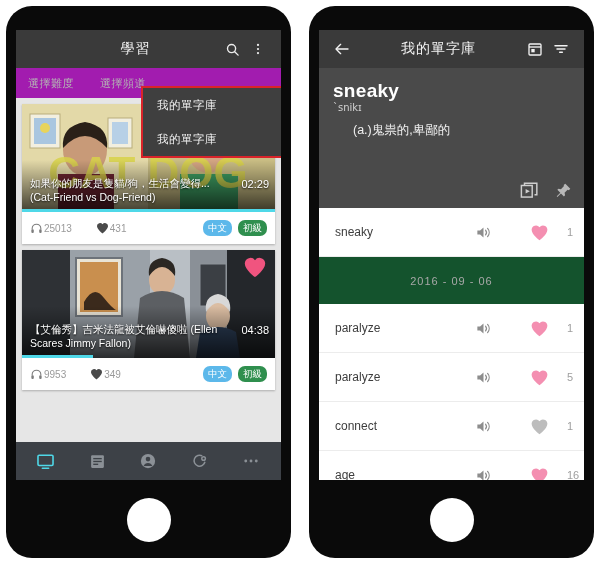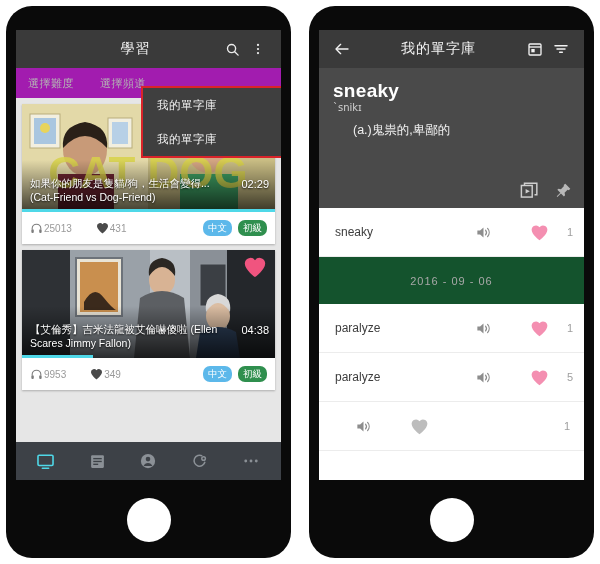--- a/index.html
+++ b/index.html
@@ -500,35 +500,52 @@
           </span>
           <span class="w-fav">
             <svg width="19" height="17" viewBox="0 0 24 22" fill="#f48fb1">
               <path d="M12 21S1.8 13.8 1.8 7.4A5.6 5.6 0 0 1 12 4.3 5.6 5.6 0 0 1 22.2 7.4C22.2 13.8 12 21 12 21z"></path>
             </svg>
           </span>
           <span class="w-cnt">5</span>
         </div>
 
         <div class="wrow">
+          <span class="w-term">connect</span>
           <span class="w-spk">
             <svg width="17" height="15" viewBox="0 0 24 22" fill="#8d8d8d">
               <path d="M3 8h4l5-4.5v15L7 14H3z"></path>
               <path d="M15 7.5a5.5 5.5 0 0 1 0 7" fill="none" stroke="#8d8d8d" stroke-width="1.8" stroke-linecap="round"></path>
               <path d="M18 5a9 9 0 0 1 0 12" fill="none" stroke="#8d8d8d" stroke-width="1.8" stroke-linecap="round"></path>
             </svg>
           </span>
           <span class="w-fav">
             <svg width="19" height="17" viewBox="0 0 24 22" fill="#bdbdbd">
               <path d="M12 21S1.8 13.8 1.8 7.4A5.6 5.6 0 0 1 12 4.3 5.6 5.6 0 0 1 22.2 7.4C22.2 13.8 12 21 12 21z"></path>
             </svg>
           </span>
           <span class="w-cnt">1</span>
         </div>
 
+        <div class="wrow">
+          <span class="w-term">age</span>
+          <span class="w-spk">
+            <svg width="17" height="15" viewBox="0 0 24 22" fill="#8d8d8d">
+              <path d="M3 8h4l5-4.5v15L7 14H3z"></path>
+              <path d="M15 7.5a5.5 5.5 0 0 1 0 7" fill="none" stroke="#8d8d8d" stroke-width="1.8" stroke-linecap="round"></path>
+              <path d="M18 5a9 9 0 0 1 0 12" fill="none" stroke="#8d8d8d" stroke-width="1.8" stroke-linecap="round"></path>
+            </svg>
+          </span>
+          <span class="w-fav">
+            <svg width="19" height="17" viewBox="0 0 24 22" fill="#f48fb1">
+              <path d="M12 21S1.8 13.8 1.8 7.4A5.6 5.6 0 0 1 12 4.3 5.6 5.6 0 0 1 22.2 7.4C22.2 13.8 12 21 12 21z"></path>
+            </svg>
+          </span>
+          <span class="w-cnt">16</span>
+        </div>
 
       </div>
 
     </div>
     <div class="home-btn"></div>
   </div>
 
 </div>
 
 </body></html>

